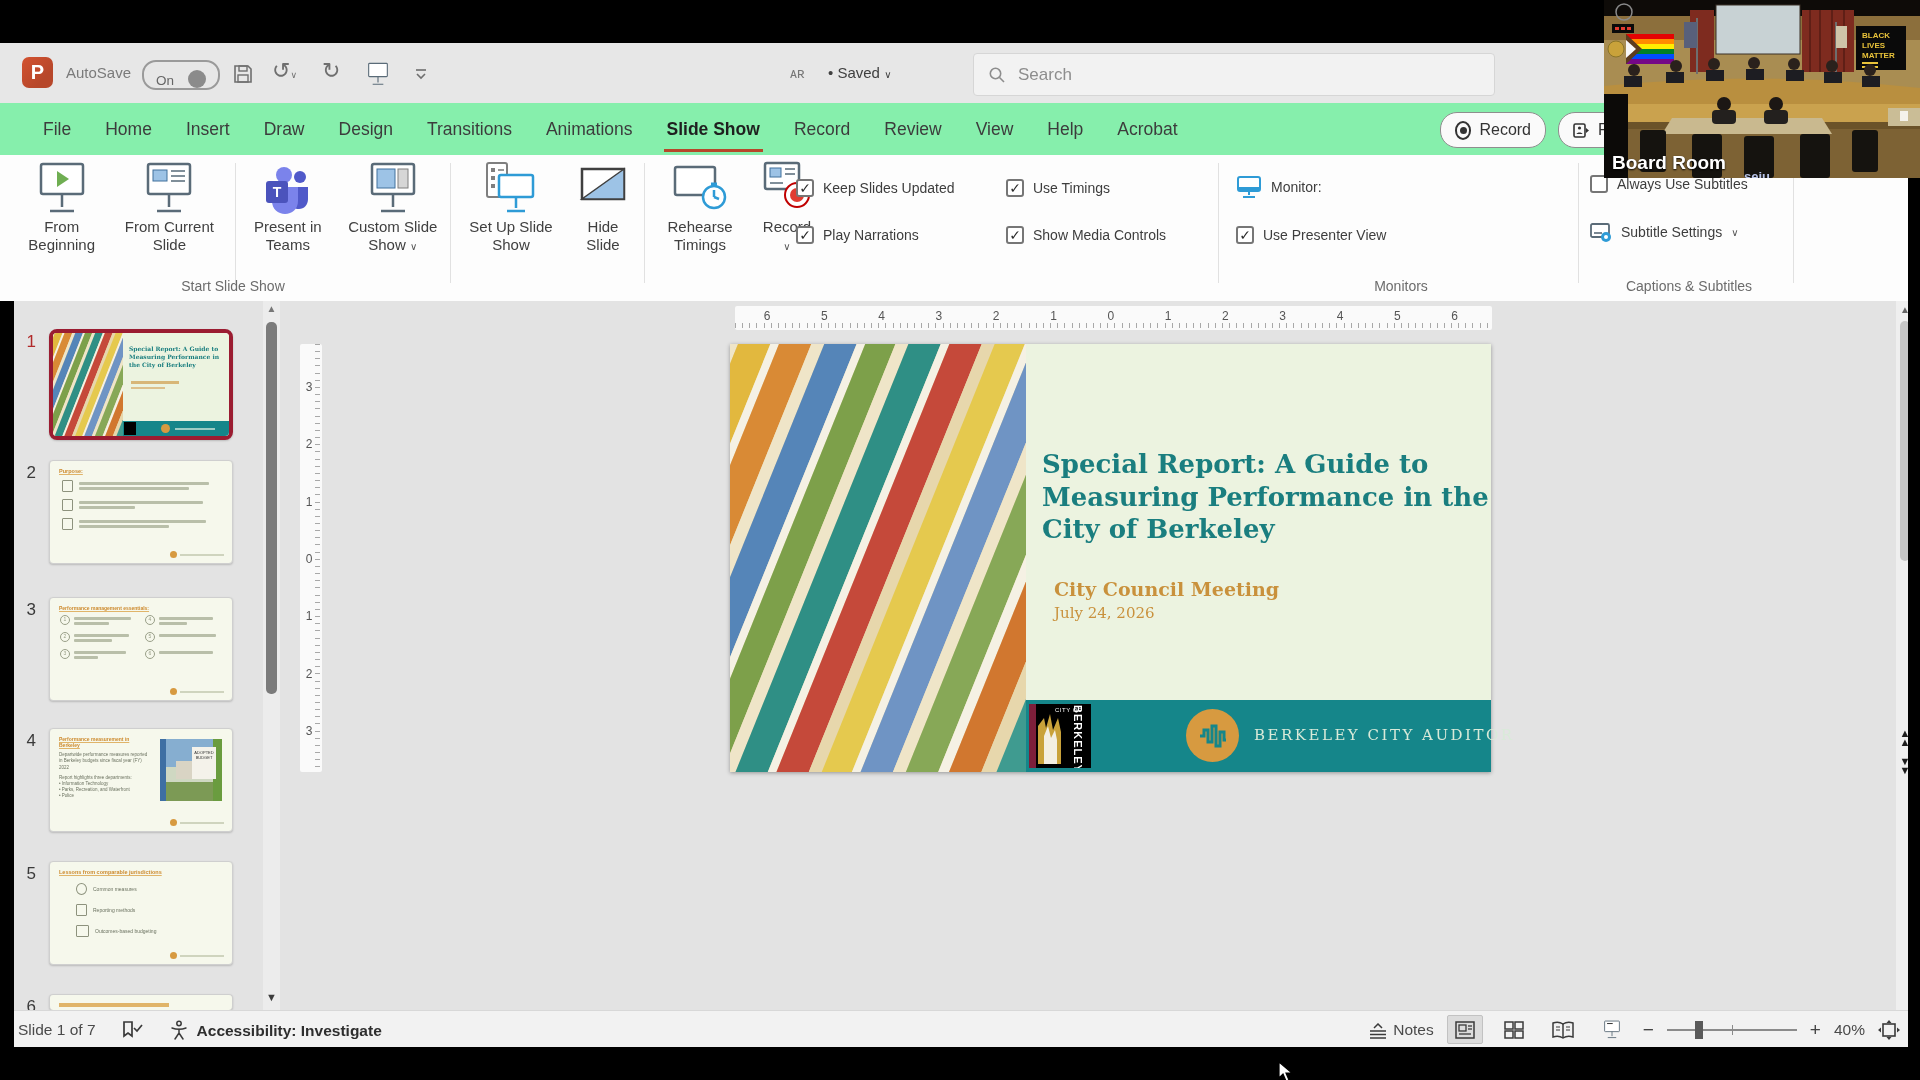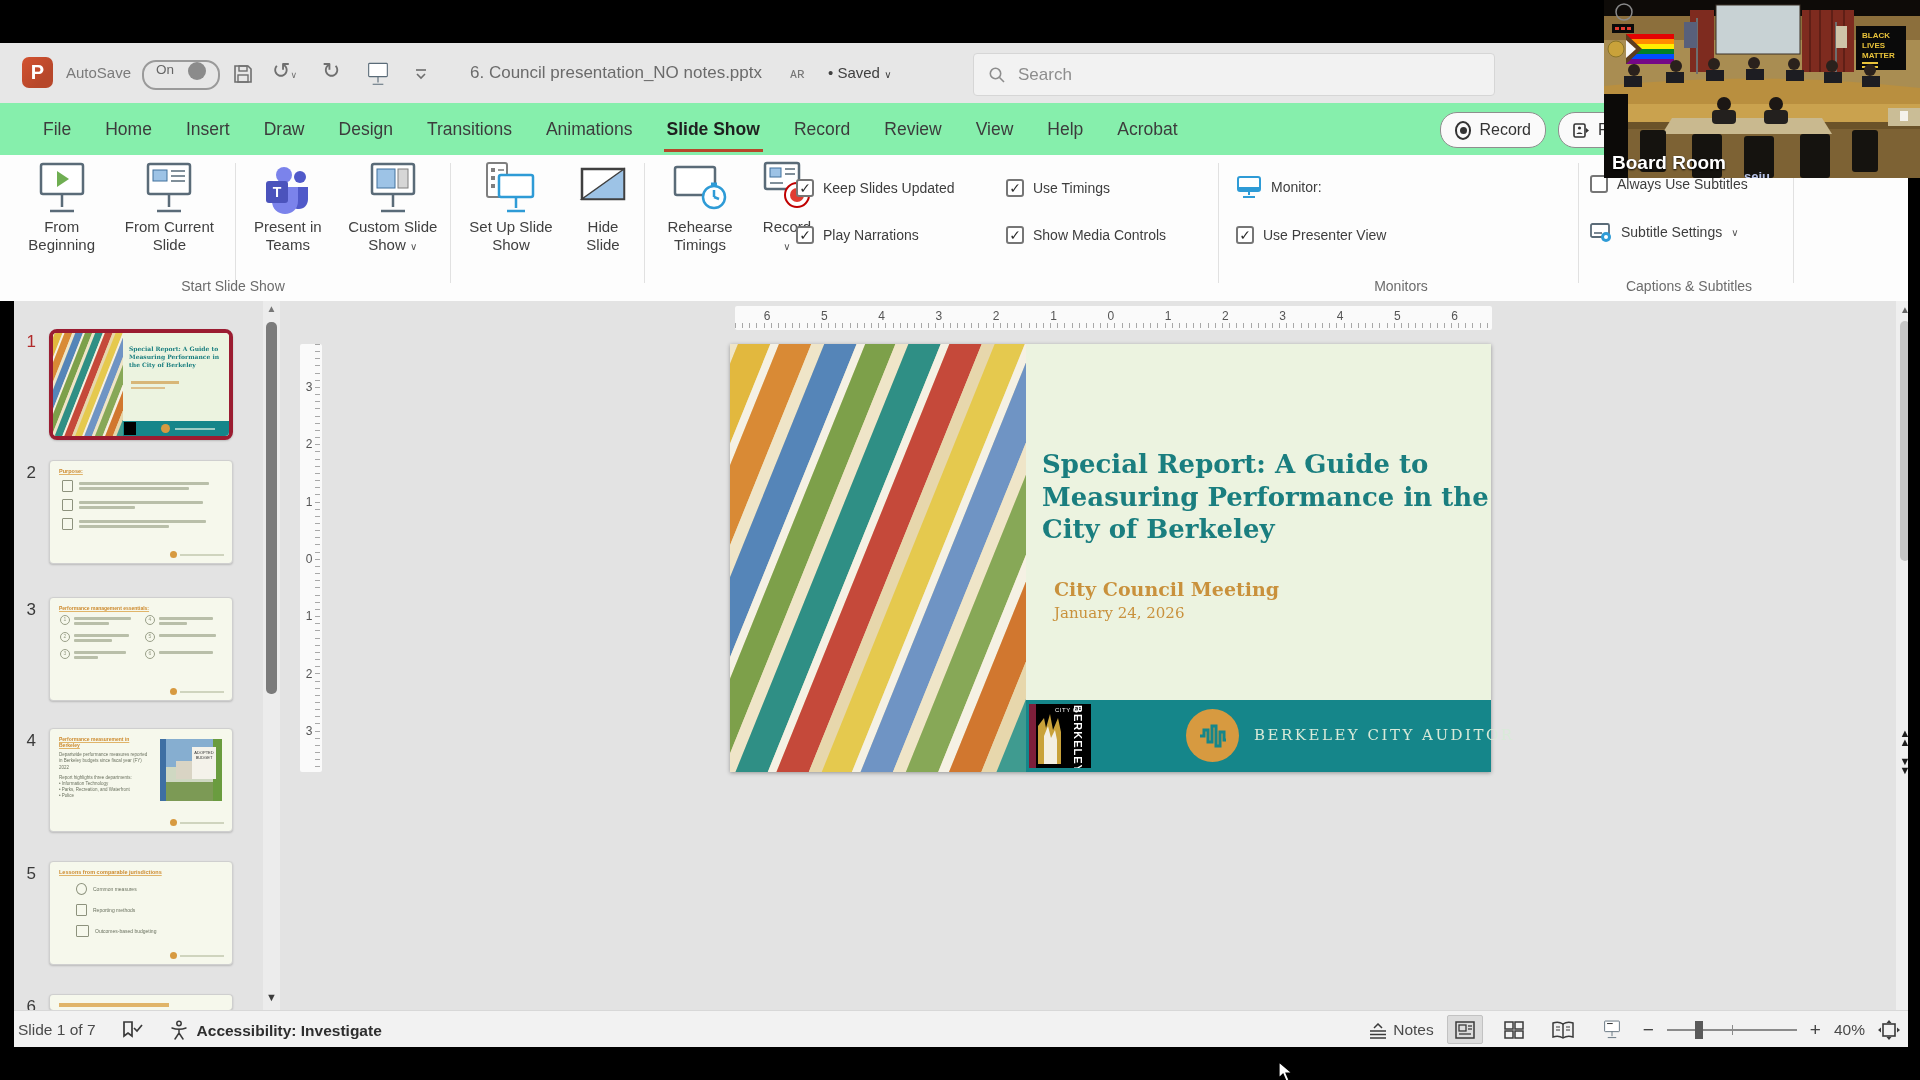--- a/index.html
+++ b/index.html
@@ -14,21 +14,21 @@
   #black-right{left:1908px;top:178px;width:12px;height:902px;background:#000;z-index:30;}
 
   
   #titlebar{left:0;top:43px;width:1920px;height:60px;background:#e7e7e7;}
   #ppt-icon{left:22px;top:14px;width:31px;height:31px;border-radius:7px;
             background:linear-gradient(135deg,#d35230 0%,#b7472a 70%);color:#fff;font-weight:bold;
             font-size:20px;display:flex;align-items:center;justify-content:center;}
   .tb-txt{color:#7a7a7a;font-size:15px;line-height:60px;}
   #autosave-lbl{left:66px;top:0;}
   #autosave-toggle{left:142px;top:17px;width:74px;height:26px;border:2px solid #9a9a9a;border-radius:14px;
-                   display:flex;align-items:flex-start;}
+                   display:flex;align-items:flex-end;}
   #autosave-toggle .on{font-size:13.5px;color:#666;margin-left:12px;}
   #autosave-toggle .knob{width:18px;height:18px;border-radius:50%;background:#8b8b8b;margin-left:14px;}
   .tb-ic{color:#6f6f6f;}
   #filename{left:470px;color:#6b6b6b;font-size:17px;line-height:60px;}
   #sensitivity{left:790px;top:0;font-size:14px;color:#777;line-height:60px;}
   #saved{left:828px;color:#404040;font-size:15px;line-height:60px;}
   #searchbox{left:973px;top:10px;width:520px;height:41px;background:#f2f2f2;border:1px solid #d6d6d6;
              border-radius:4px;display:flex;align-items:center;}
   #searchbox .ph{color:#8d8d8d;font-size:17px;margin-left:12px;}
 
@@ -203,21 +203,20 @@
     </svg>
     <div class="abs tb-ic" style="left:272px;top:15px;font-size:22px">↺<span style="font-size:9px">∨</span></div>
     <div class="abs tb-ic" style="left:322px;top:15px;font-size:22px">↻</div>
     <svg class="abs" style="left:366px;top:19px" width="24" height="24" viewBox="0 0 48 54">
         <use href="#screen-icon"></use>
       </svg>
     <svg class="abs" style="left:414px;top:24px" width="14" height="14" viewBox="0 0 14 14">
       <line x1="2" y1="3" x2="12" y2="3" stroke="#6f6f6f" stroke-width="1.6"></line>
       <path d="M3 7l4 4 4-4" fill="none" stroke="#6f6f6f" stroke-width="1.6"></path>
     </svg>
-    <div class="abs tb-txt" id="filename">6. Council presentation_NO notes.pptx</div>
     <div class="abs" id="sensitivity">ᴀʀ</div>
     <div class="abs tb-txt" id="saved">• <span>Saved</span> <span style="font-size:10px">∨</span></div>
     <div class="abs" id="searchbox">
       <svg width="18" height="18" viewBox="0 0 18 18" style="margin-left:14px">
         <circle cx="7.5" cy="7.5" r="5.2" fill="none" stroke="#8d8d8d" stroke-width="1.6"></circle>
         <line x1="11.5" y1="11.5" x2="16" y2="16" stroke="#8d8d8d" stroke-width="1.6"></line>
       </svg>
       <span class="ph">Search</span>
     </div>
   </div>
@@ -613,21 +612,21 @@
     <div class="abs" id="slide">
       <svg id="slide-photo">
           <use href="#folders" width="296" height="428"></use>
         </svg>
       <div id="slide-title">
         <span style="display:block">Special Report: A Guide to</span>
         <span style="display:block">Measuring Performance in the</span>
         <span style="display:block">City of Berkeley</span>
       </div>
       <div id="slide-meeting">City Council Meeting</div>
-      <div id="slide-date">January 24, 2026</div>
+      <div id="slide-date">July 24, 2026</div>
       <div id="teal-bar">
         <div id="cob-logo">
           <div class="maroon"></div>
           <svg style="position:absolute;left:5px;top:2px" width="34" height="60" viewBox="0 0 34 60">
             <path d="M4 58V20l6-8 2 10 4-14 3 16 5-12 3 14V58z" fill="#c9a23a"></path>
             <path d="M10 58V30l4-10 3 12 4-8 2 10V58z" fill="#f3efe2"></path>
           </svg>
           <span class="cityof">CITY OF</span>
           <span class="berk">BERKELEY</span>
         </div>

